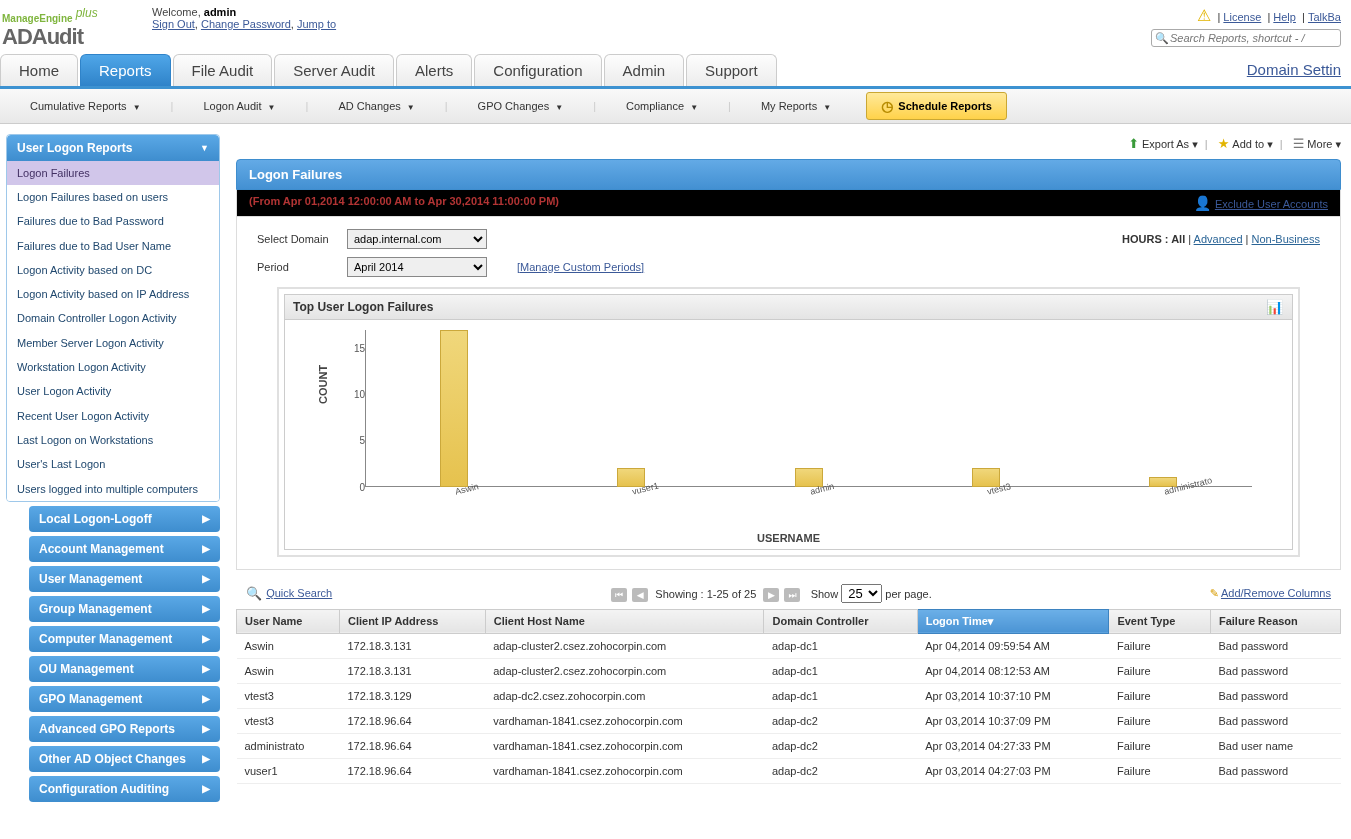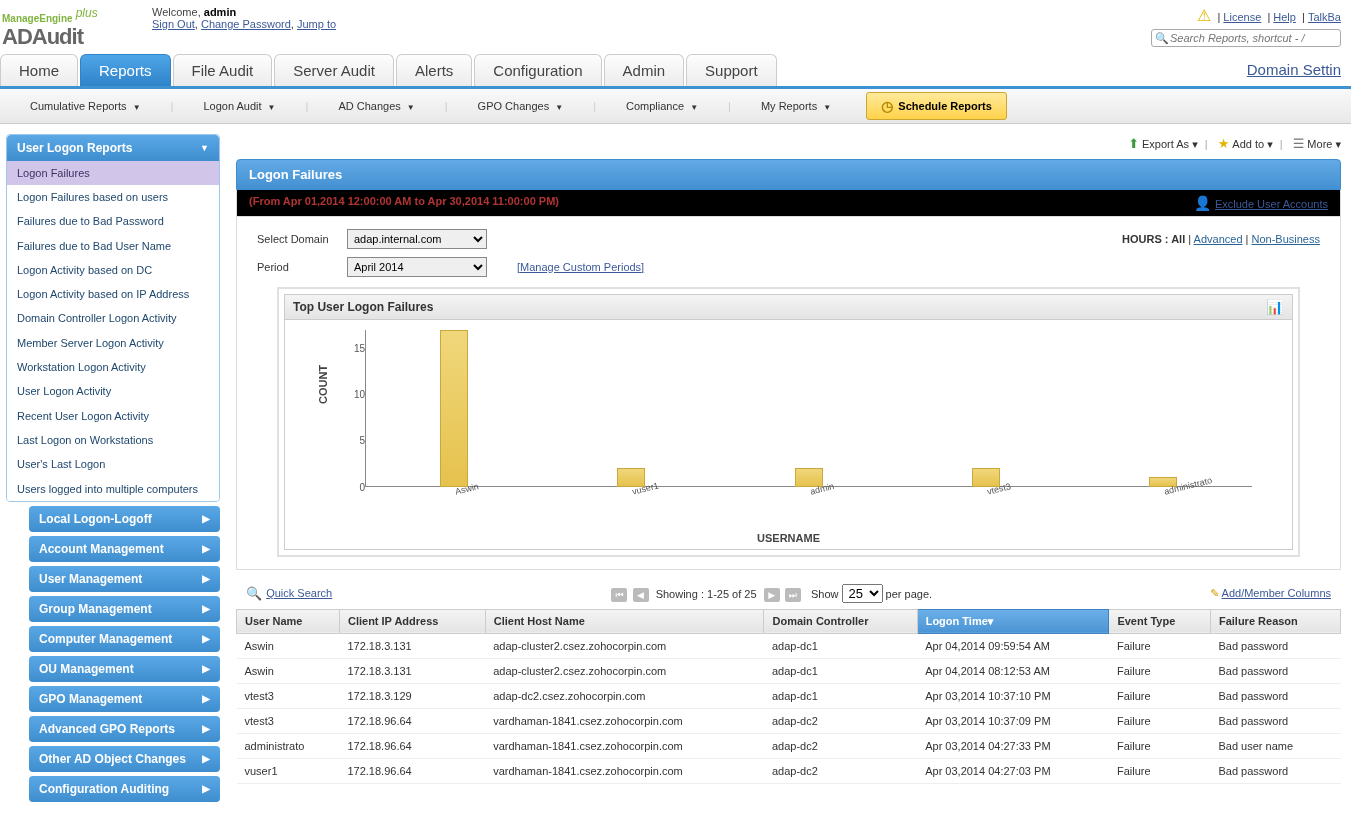--- a/index.html
+++ b/index.html
@@ -305,21 +305,21 @@
         <span class="navbtn">◀</span>
         &nbsp;<span>Showing : </span>
         <span>1-25 of 25</span>&nbsp;
         <span class="navbtn">▶</span>
         <span class="navbtn">⏭</span>
         &nbsp;&nbsp;<span>Show</span>
         <select><option>25</option></select>
         <span> per page.</span>
       </div>
       <span style="color:#d79b00;margin-right:2px;">✎</span>
-      <a class="addrem">Add/Member Columns</a>
+      <a class="addrem">Add/Remove Columns</a>
     </div>
 
     <table class="data">
       <thead>
           <tr id="thead-row">
             <th>User Name</th>
             <th>Client IP Address</th>
             <th>Client Host Name</th>
             <th>Domain Controller</th>
             <th class="sorted">Logon Time▾</th>

